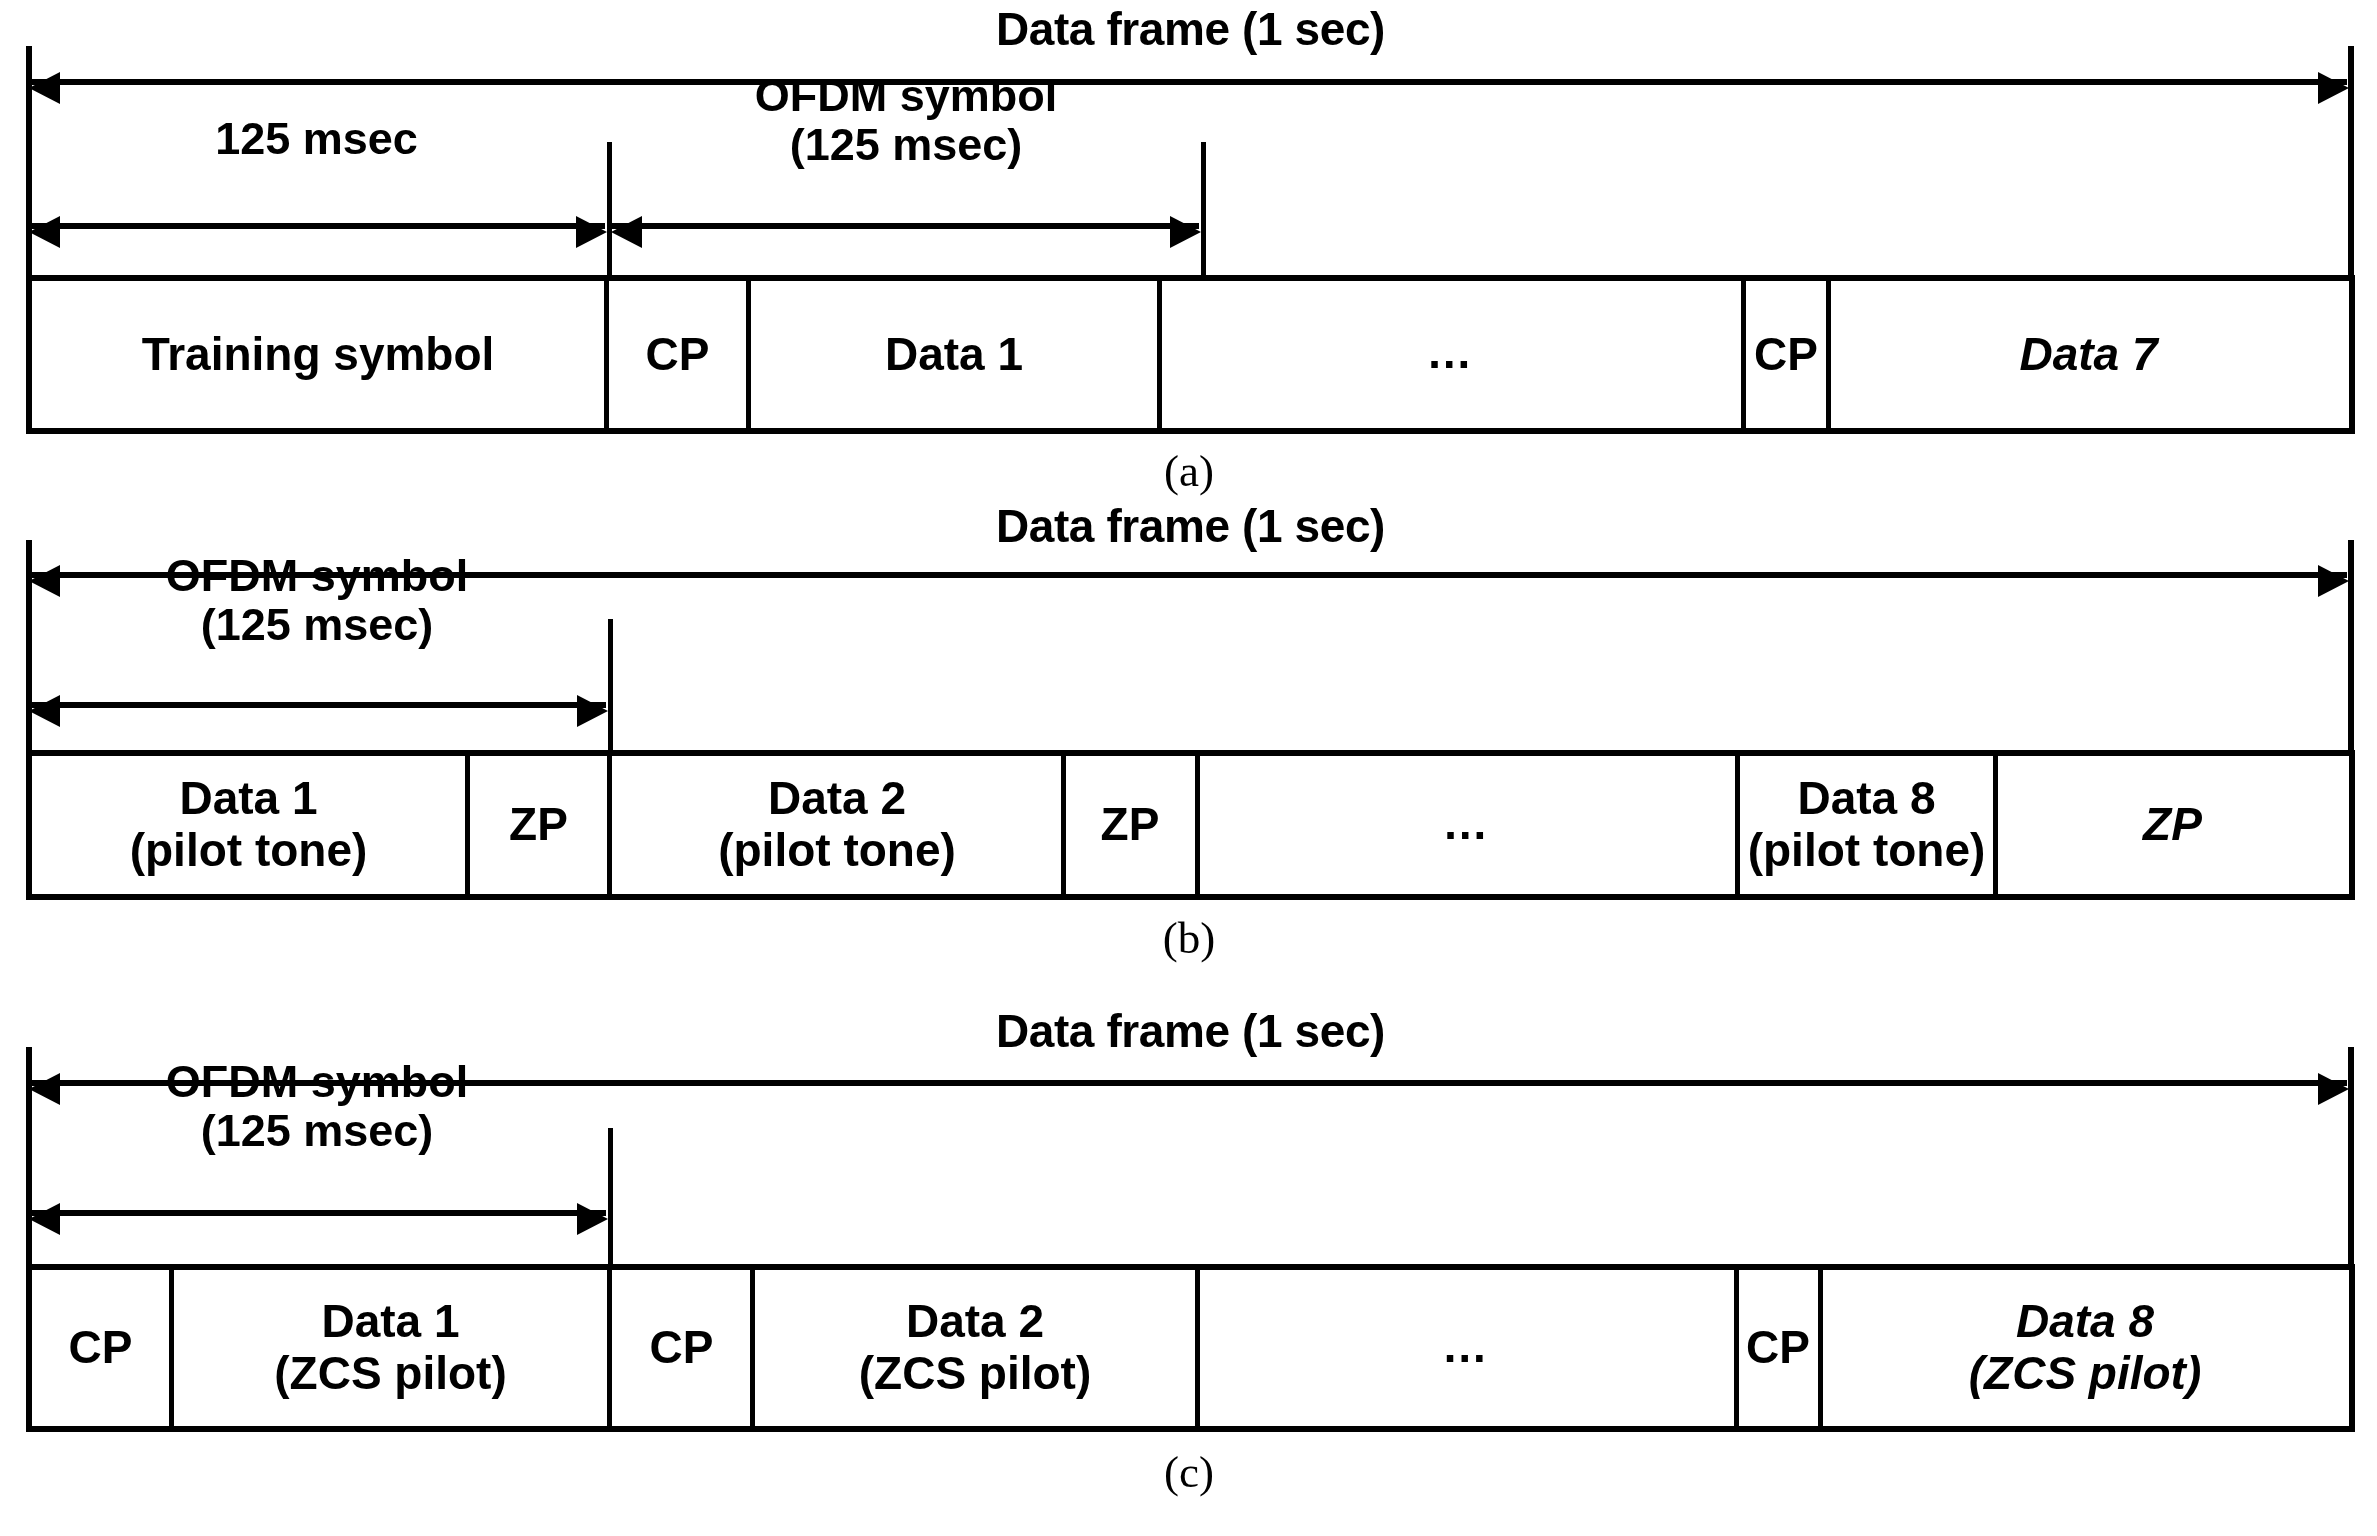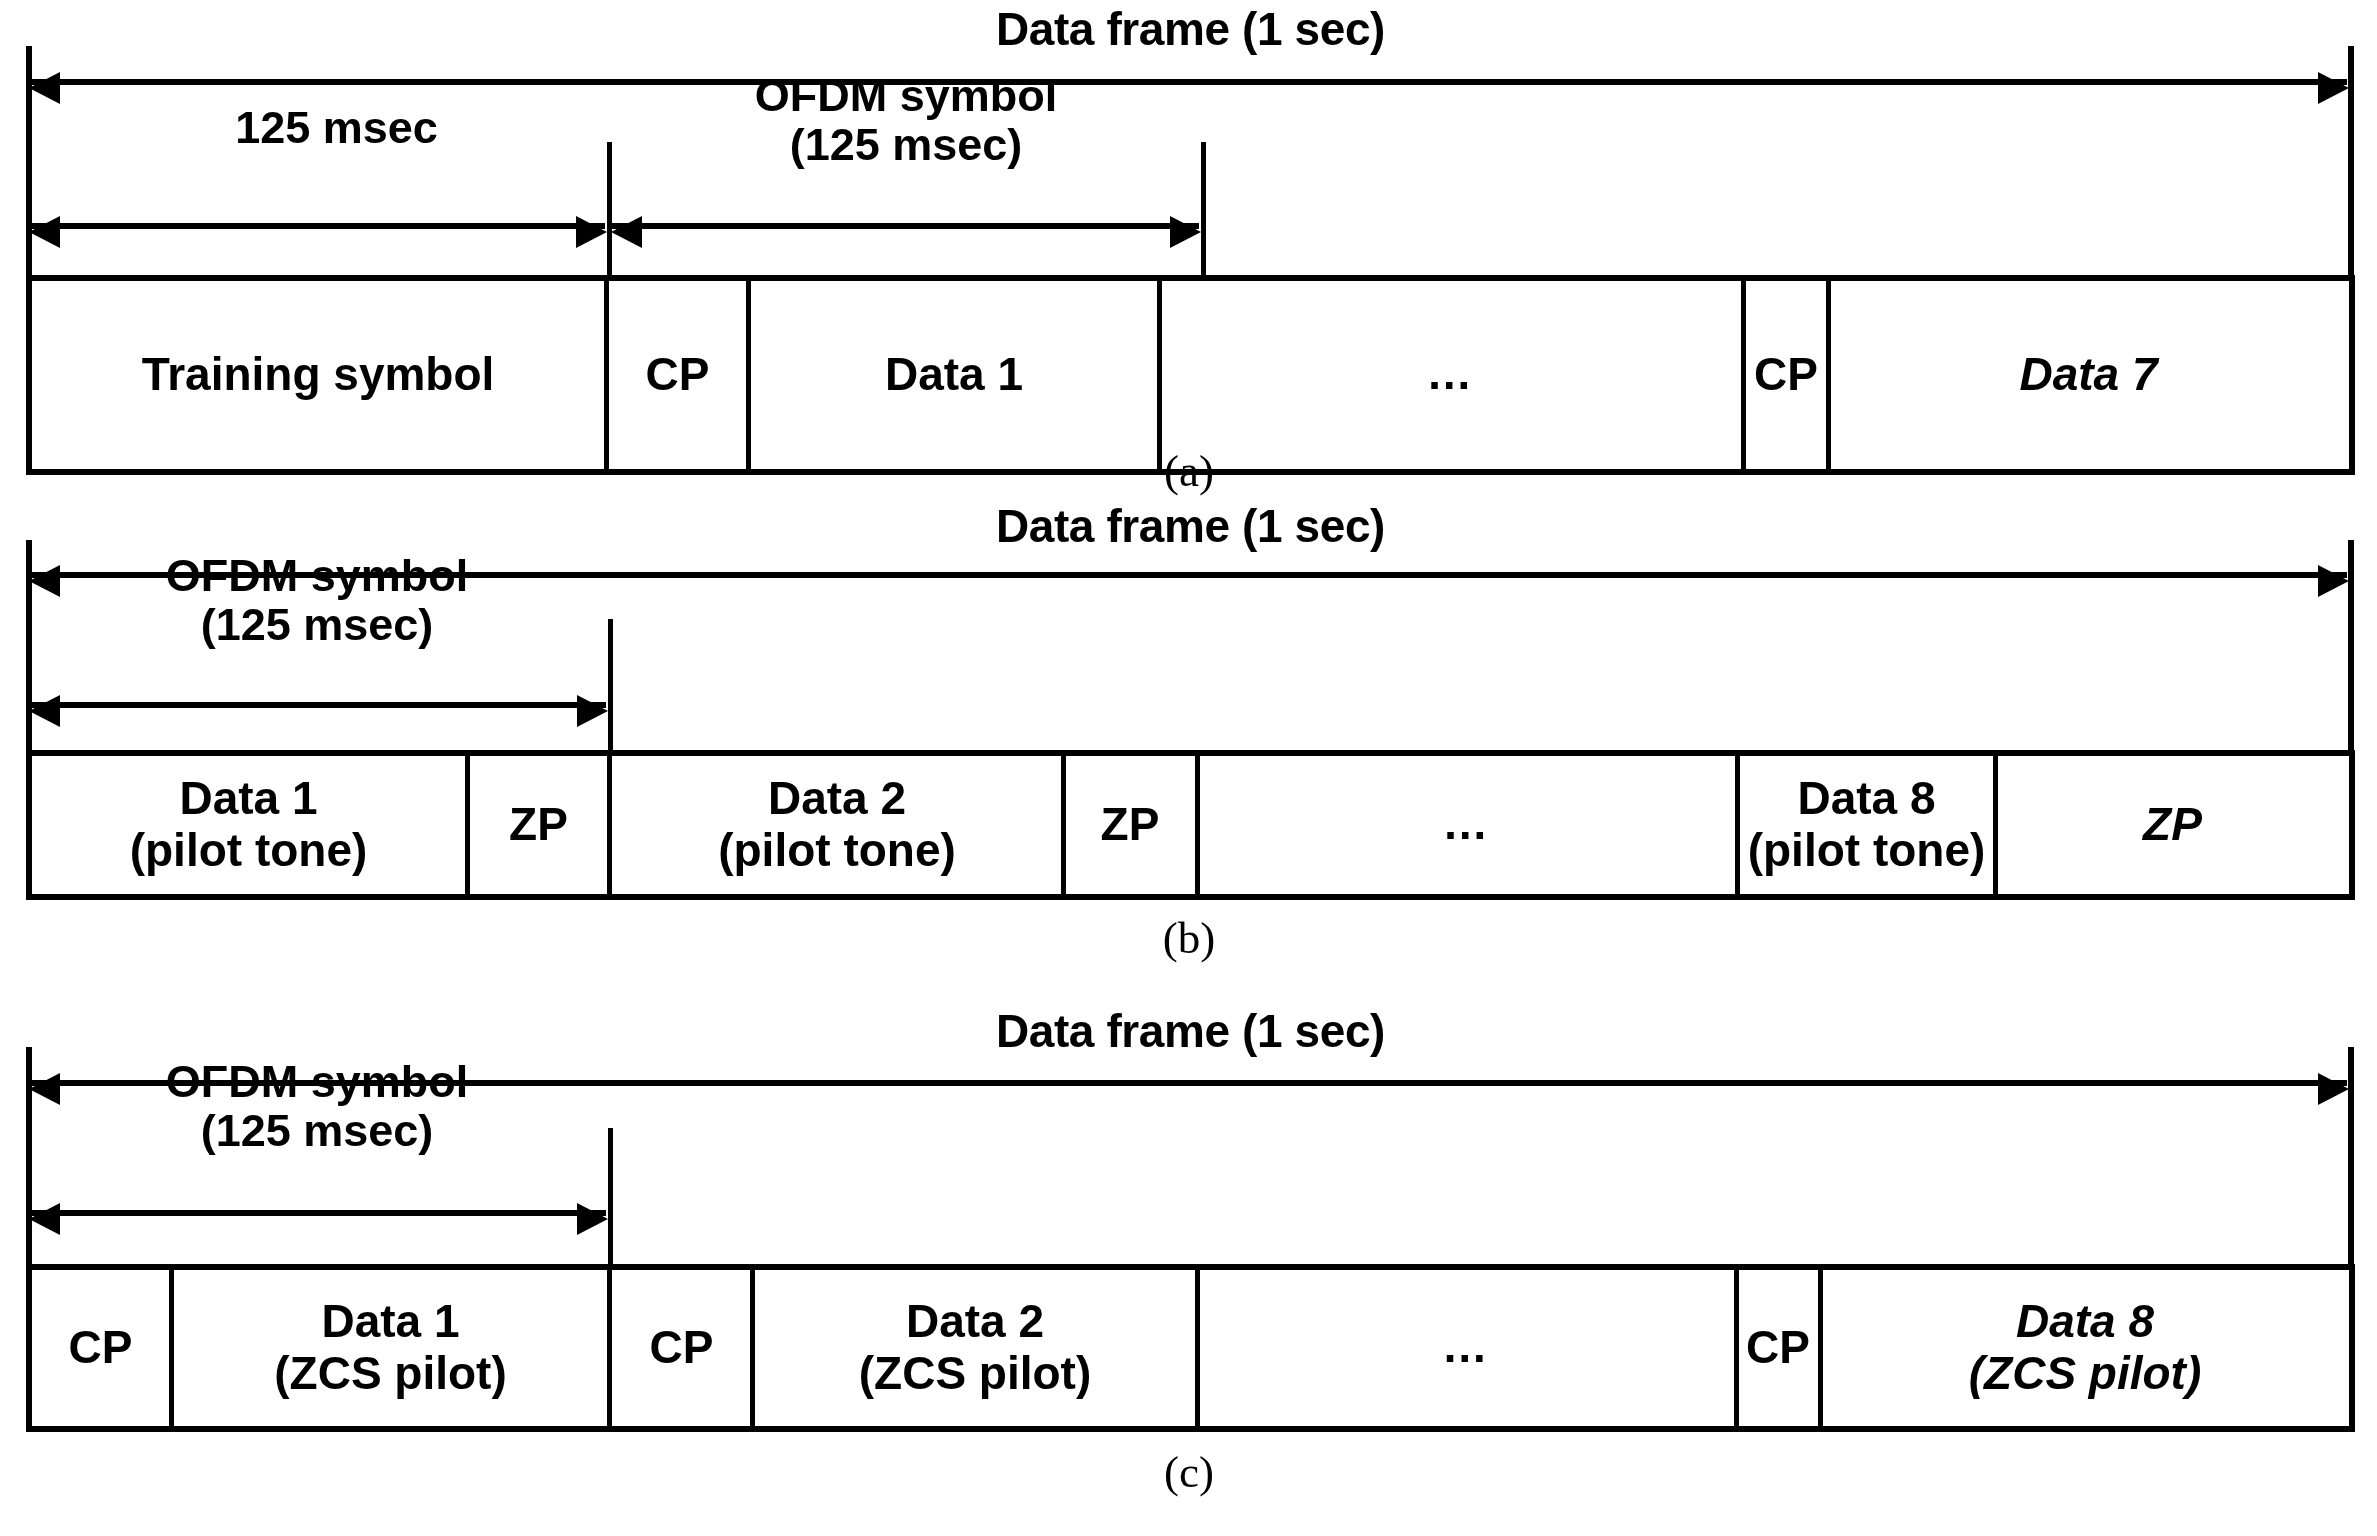--- a/index.html
+++ b/index.html
@@ -125,28 +125,28 @@
 
     <div class="frame-title" style="left:26px; top:6px; width:2329px;">Data frame (1 sec)</div>
 
     <div class="tick" style="left:26px; top:46px; height:229px;"></div>
     <div class="tick" style="left:2348px; top:46px; height:229px;"></div>
     <div class="tick thin" style="left:607px; top:142px; height:133px;"></div>
     <div class="tick thin" style="left:1201px; top:142px; height:133px;"></div>
 
     <div class="dim" style="left:30px; top:79px; width:2317px;"></div>
 
-    <div class="dim-label" style="left:26px; top:104px; width:581px;padding-left:20px;">125 msec</div>
+    <div class="dim-label" style="left:26px; top:115px; width:581px;">125 msec</div>
     <div class="dim" style="left:30px; top:223px; width:575px;"></div>
 
     <div class="dim-label" style="left:610px; top:72px; width:592px;">OFDM symbol
 (125 msec)</div>
     <div class="dim" style="left:612px; top:223px; width:587px;"></div>
 
-    <div class="row" style="left:26px; top:275px; width:2329px; height:200px;">
+    <div class="row" style="left:26px; top:275px; width:2329px; height:159px;">
       <div class="cell" style="left:0px; width:577px;">
         <span>Training symbol</span>
       </div>
       <div class="cell" style="left:577px; width:142px;">
         <span>CP</span>
       </div>
       <div class="cell" style="left:719px; width:411px;">
         <span>Data 1</span>
       </div>
       <div class="cell dots" style="left:1130px; width:584px;">

